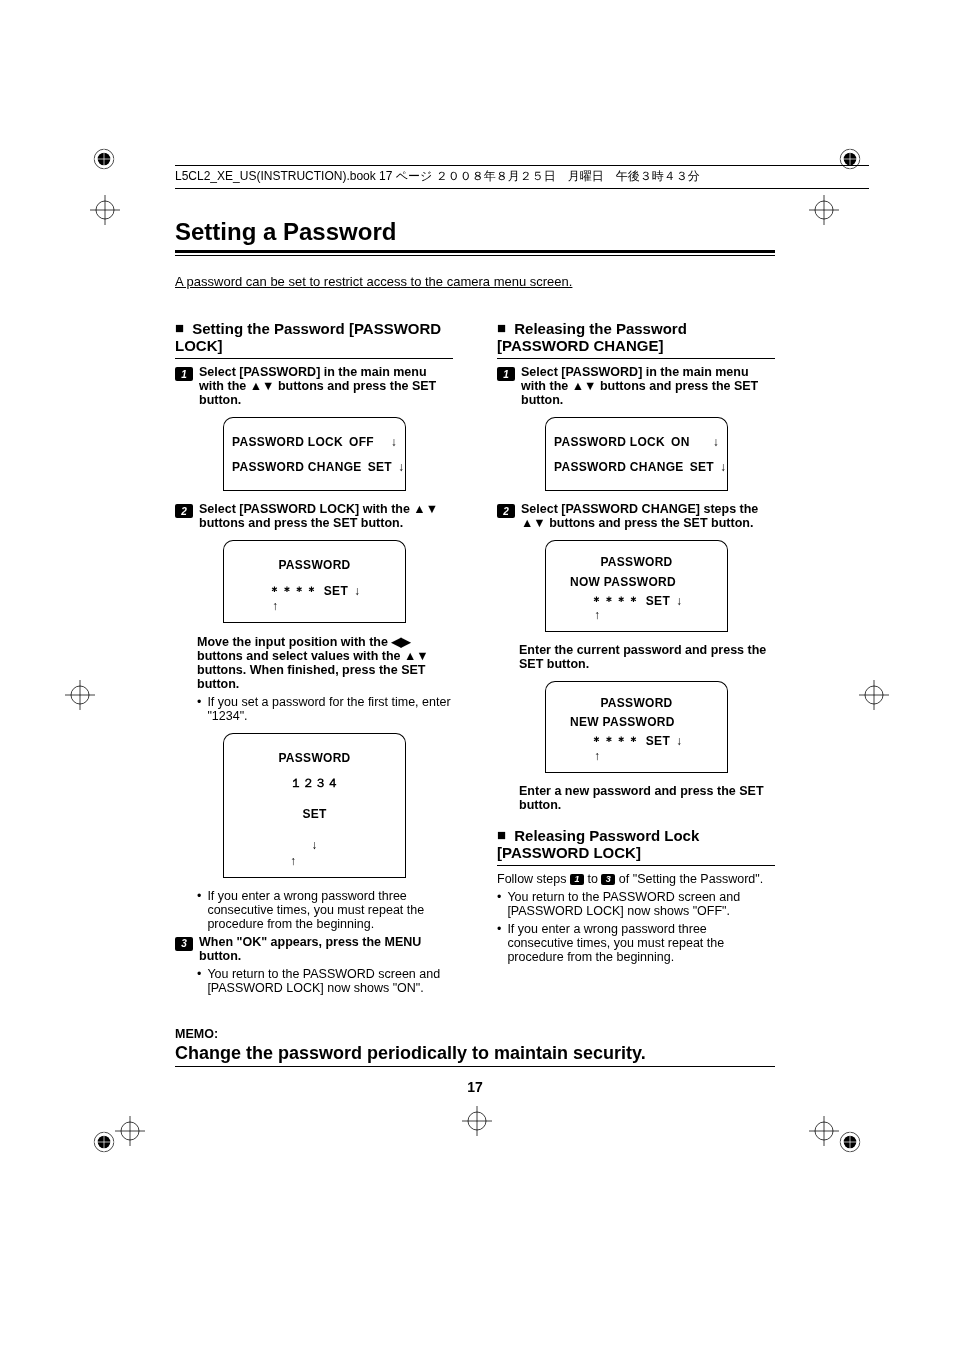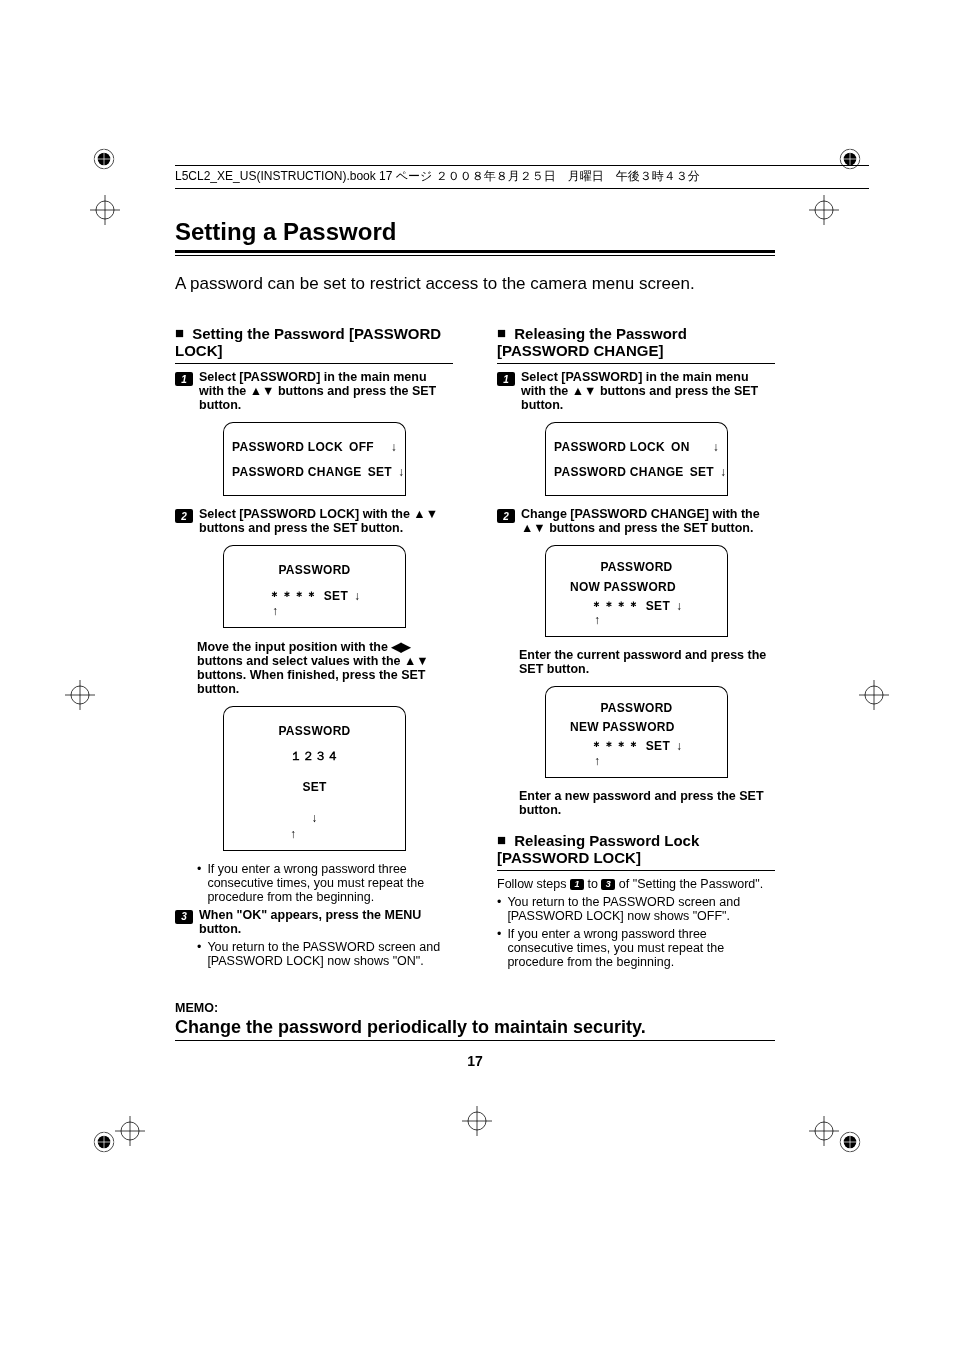--- a/index.html
+++ b/index.html
@@ -40,22 +40,23 @@
     font-weight: bold;
     margin: 0 0 4px 0;
   }
   .rule-thick {
     border-top: 3px solid #000;
     border-bottom: 1px solid #000;
     height: 2px;
     margin-bottom: 18px;
   }
   .intro {
-    font-size: 17px;
+    font-size: 13px;
     margin-bottom: 30px;
+    text-decoration: underline;
   }
   .columns {
     display: flex;
     gap: 44px;
   }
   .col { width: 286px; }
   .section-title {
     font-size: 15px;
     font-weight: bold;
     margin: 0 0 6px 0;
@@ -276,20 +277,23 @@
           <span class="txt">Select [PASSWORD LOCK] with the ▲▼ buttons and press the SET button.</span>
         </div>
 
       <div class="screen" style="text-align:center;">
         <div>PASSWORD</div>
         <div class="row" style="justify-content:center;"><span>＊＊＊＊</span>   <span>SET</span>   <span>↓</span></div>
         <div style="line-height:1; margin-top:-4px; text-align:left; padding-left:40px;">↑</div>
       </div>
 
       <div class="sub">Move the input position with the ◀▶ buttons and select values with the ▲▼ buttons. When finished, press the SET button.</div>
+      <div class="bullet">
+          <span><span class="sub-plain">If you set a password for the first time, enter "1234".</span></span>
+        </div>
 
       <div class="screen" style="text-align:center;">
         <div>PASSWORD</div>
         <div class="row" style="justify-content:center;flex-direction:column;"><span>１２３４</span>   <span>SET</span>   <span>↓</span></div>
         <div style="line-height:1; margin-top:-4px; text-align:left; padding-left:58px;">↑</div>
       </div>
 
       <div class="bullet">
           <span class="sub-plain">If you enter a wrong password three consecutive times, you must repeat the procedure from the beginning.</span>
         </div>
@@ -312,21 +316,21 @@
           <span class="txt">Select [PASSWORD] in the main menu with the ▲▼ buttons and press the SET button.</span>
         </div>
 
       <div class="screen">
         <div class="row"><span>PASSWORD LOCK</span>  <span>ON</span><span class="arrow-col">↓</span></div>
         <div class="row"><span>PASSWORD CHANGE</span> <span>SET</span><span class="arrow-col">↓</span></div>
       </div>
 
       <div class="step">
           <span class="num">2</span>
-          <span class="txt">Change [PASSWORD CHANGE] with the ▲▼ buttons and press the SET button.</span>
+          <span class="txt">Select [PASSWORD CHANGE] steps the ▲▼ buttons and press the SET button.</span>
         </div>
 
       <div class="screen" style="text-align:center; line-height:1.6;">
         <div>PASSWORD</div>
         <div style="text-align:left; padding-left:16px;">NOW PASSWORD</div>
         <div class="row" style="justify-content:center;"><span>＊＊＊＊</span>   <span>SET</span>   <span>↓</span></div>
         <div style="line-height:1; margin-top:-2px; text-align:left; padding-left:40px;">↑</div>
       </div>
 
       <div class="sub">Enter the current password and press the SET button.</div>

